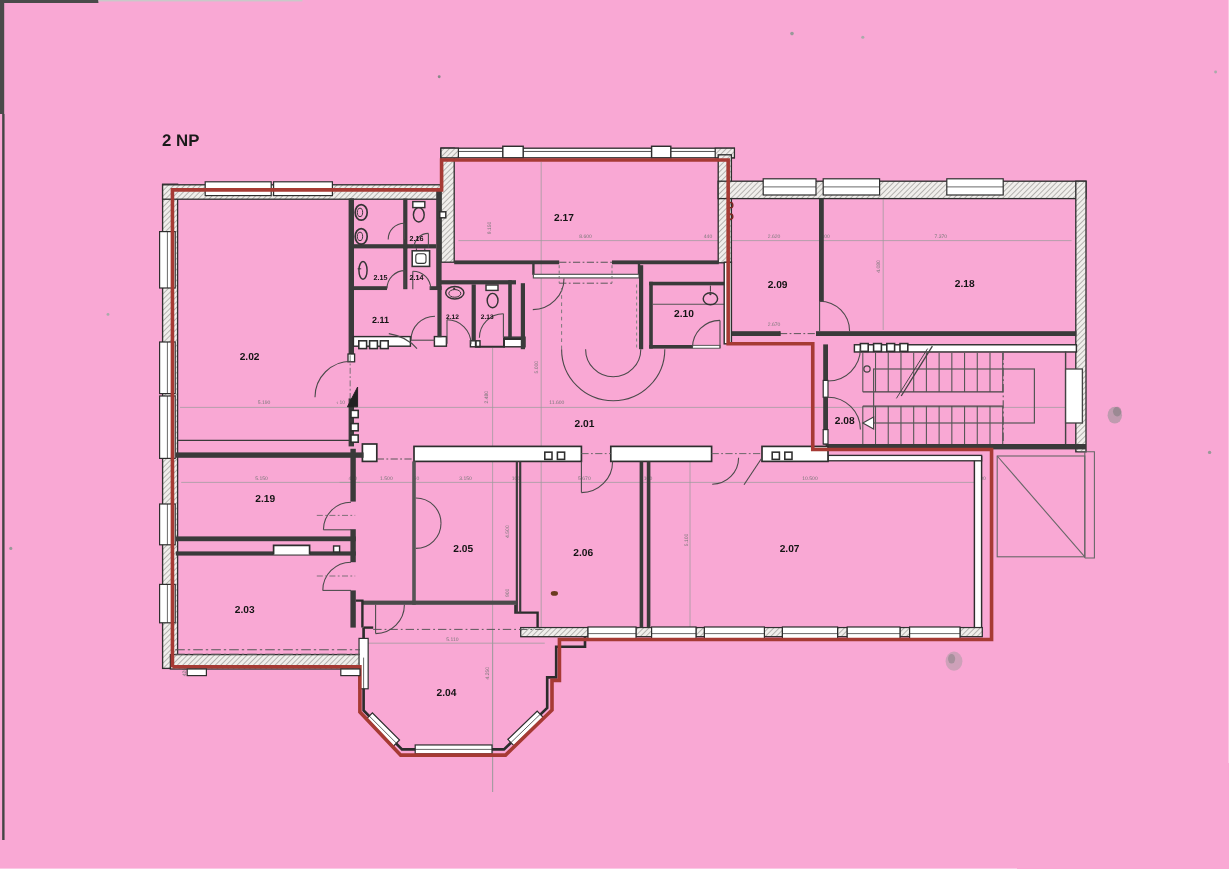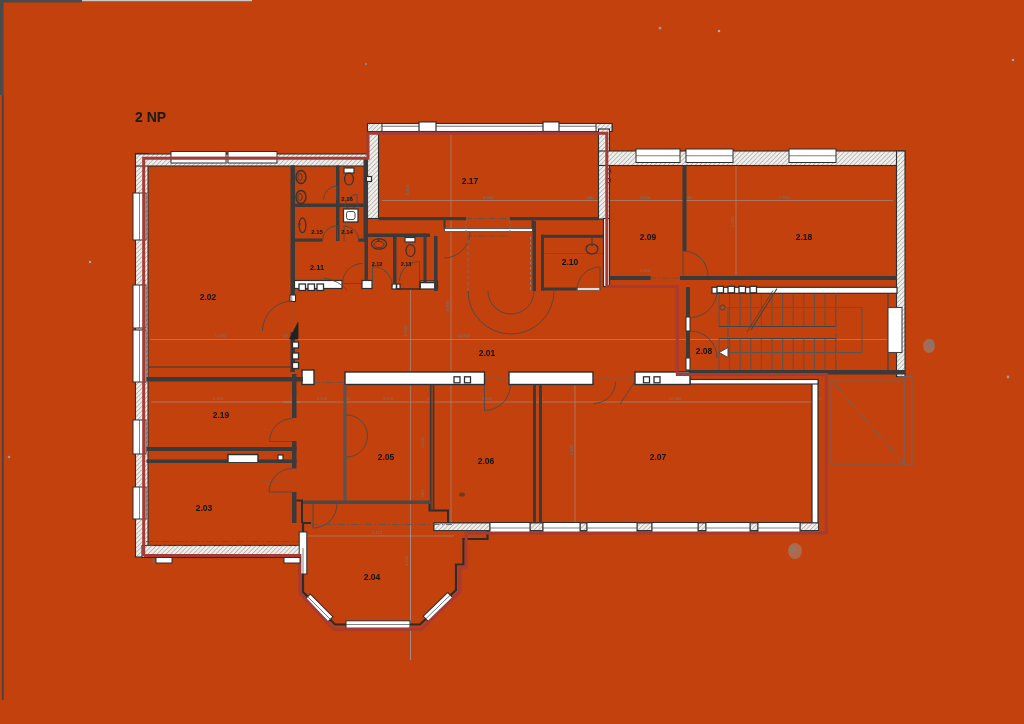--- a/index.html
+++ b/index.html
@@ -1,16 +1,16 @@
 <!DOCTYPE html>
 <html><head>
 <meta charset="utf-8">
 <style>
 html,body{margin:0;padding:0;background:#ffffff;}
-#page{position:relative;width:1024px;height:724px;background:#c2410c;overflow:hidden;font-family:"Liberation Sans",sans-serif;}
+#page{position:relative;width:1024px;height:724px;background:#f9a8d4;overflow:hidden;font-family:"Liberation Sans",sans-serif;}
 svg{position:absolute;left:0;top:0;}
 </style>
 </head>
 <body>
 <div id="page">
 <svg width="1024" height="724" viewBox="0 0 1024 724">
 <defs>
 <pattern id="hatch" width="3.2" height="3.2" patternUnits="userSpaceOnUse" patternTransform="rotate(45)">
 <rect width="3.2" height="3.2" fill="#f0eeeb"></rect>
 <line x1="0" y1="0" x2="0" y2="3.2" stroke="#8f8d8a" stroke-width="1.0"></line>

